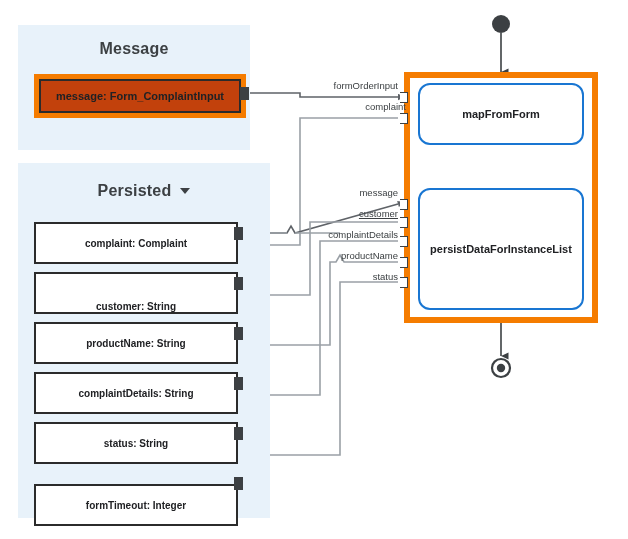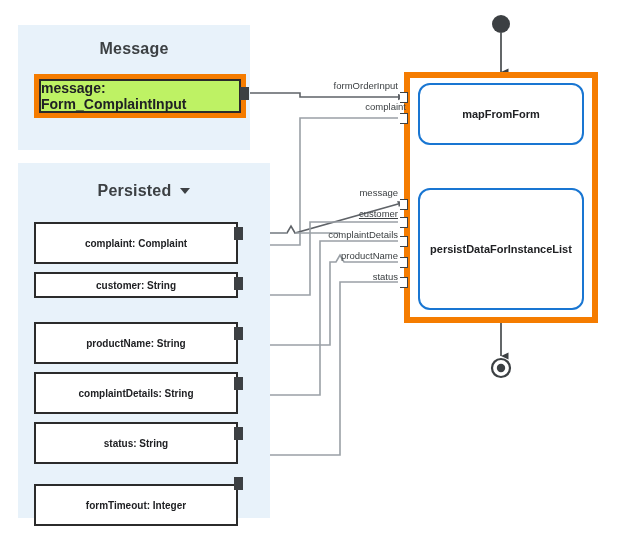--- a/index.html
+++ b/index.html
@@ -39,25 +39,25 @@
 
   
   .msg-box{
     position:absolute;
     background:#f57c00;
     padding:5px;
     box-sizing:border-box;
   }
   .msg-box .inner{
     width:100%;height:100%;
-    background:#bef264;
+    background:#c2410c;
     border:2px solid #2b2b2b;
     box-sizing:border-box;
     display:flex;align-items:center;justify-content:center;
-    font-size:14px;font-weight:bold;color:#202124;
+    font-size:11px;font-weight:bold;color:#202124;
   }
 
   
   .var-box{
     position:absolute;
     background:#ffffff;
     border:2px solid #2b2b2b;
     box-sizing:border-box;
     display:flex;align-items:center;justify-content:center;
     font-size:10px;font-weight:bold;color:#202124;
@@ -163,21 +163,21 @@
 </div>
 <div class="panel-title" style="left:18px;top:182px;width:252px;">
   <span>Persisted</span><span class="caret"></span>
 </div>
 
 <div class="var-box" style="left:34px;top:222px;width:204px;height:42px;">
   <span>complaint: Complaint</span>
 </div>
 <div class="var-port" style="left:234px;top:227px;"></div>
 
-<div class="var-box" style="left:34px;top:272px;width:204px;height:26px;">
+<div class="var-box" style="left:34px;top:272px;width:204px;height:42px;align-items:flex-end;">
   <span>customer: String</span>
 </div>
 <div class="var-port" style="left:234px;top:277px;"></div>
 
 <div class="var-box" style="left:34px;top:322px;width:204px;height:42px;">
   <span>productName: String</span>
 </div>
 <div class="var-port" style="left:234px;top:327px;"></div>
 
 <div class="var-box" style="left:34px;top:372px;width:204px;height:42px;">

